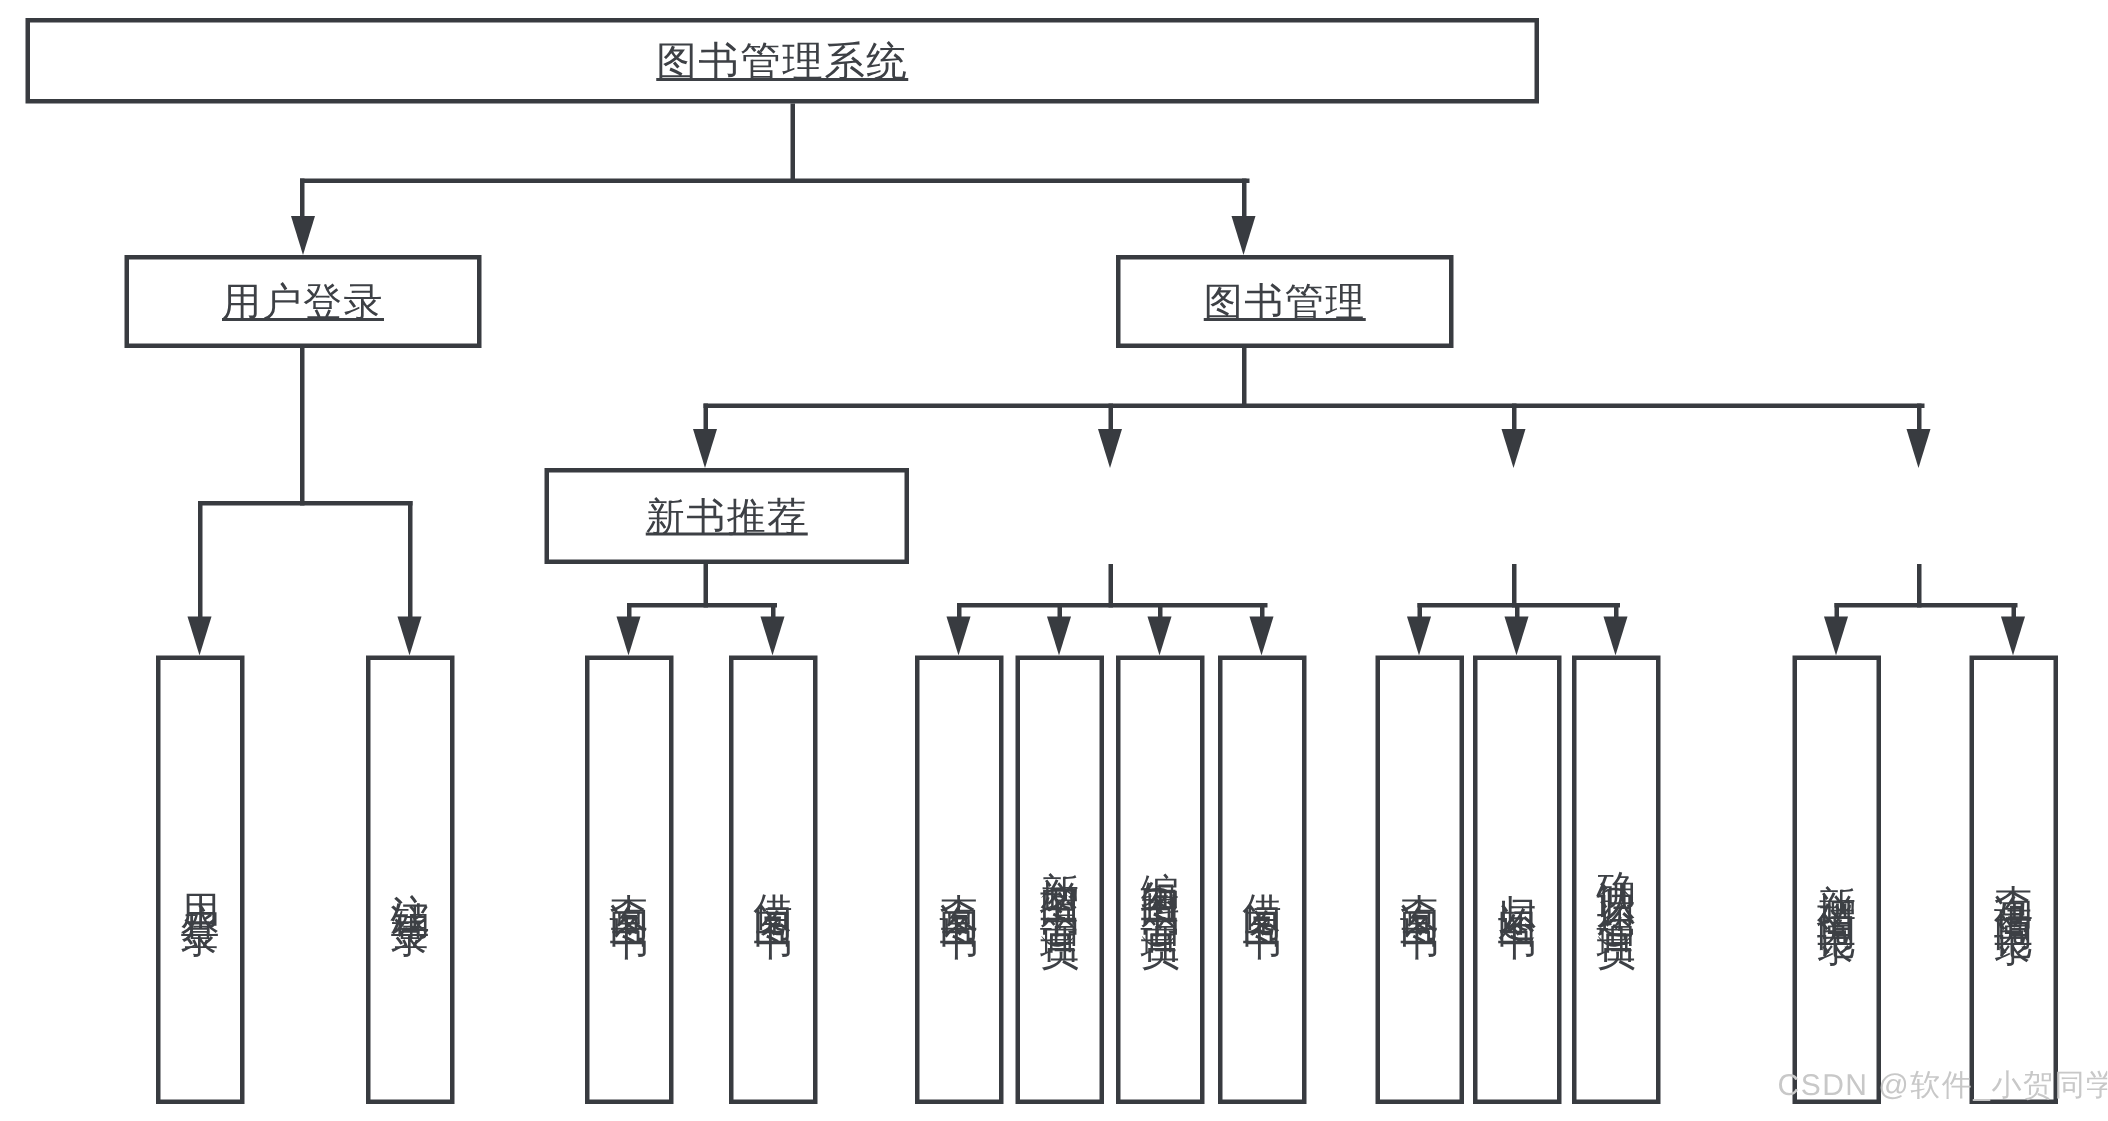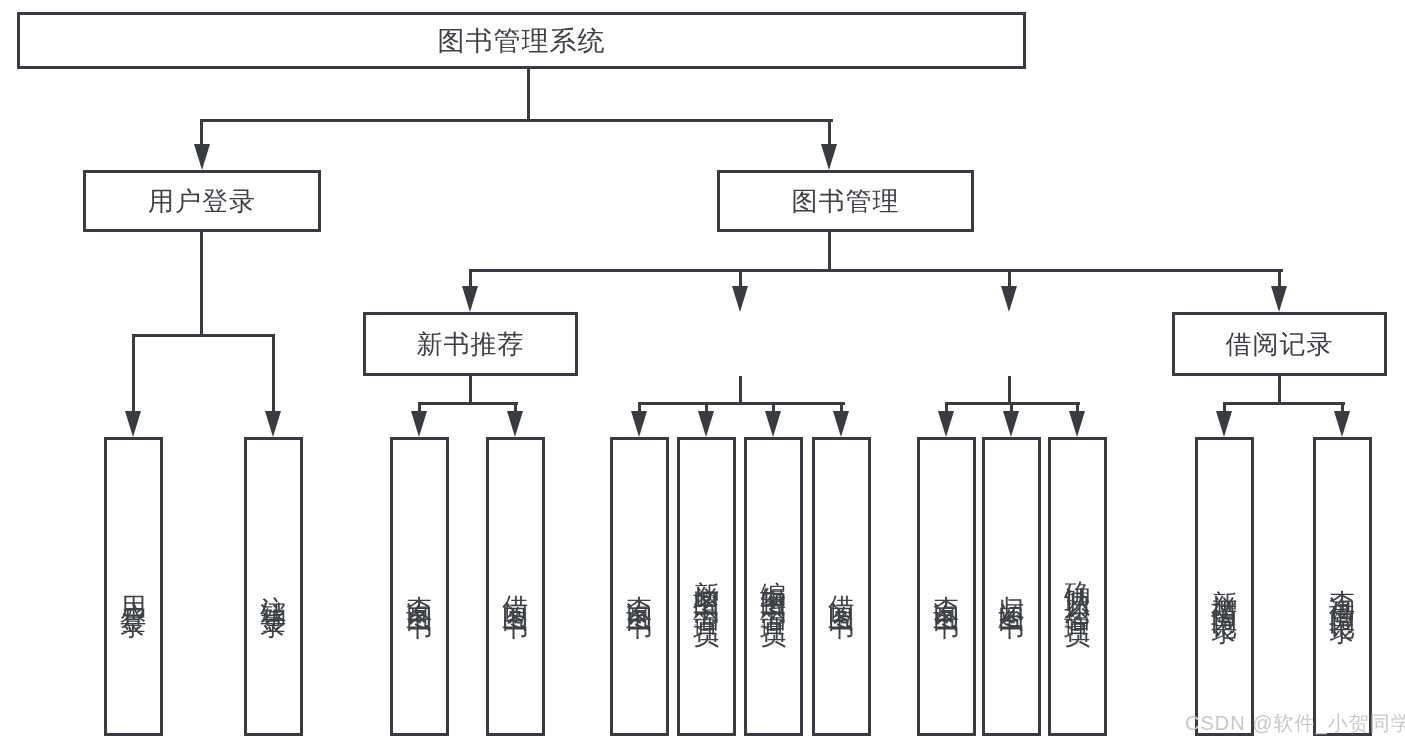--- a/index.html
+++ b/index.html
@@ -3,21 +3,21 @@
 <meta charset="utf-8">
 <style>
   html,body{margin:0;padding:0;background:#ffffff;}
   #canvas{
     position:relative;width:1405px;height:747px;background:#ffffff;overflow:hidden;
     font-family:"Liberation Sans","DejaVu Sans",sans-serif;
   }
   .box{
     position:absolute;box-sizing:border-box;background:#ffffff;
     border:3px solid #383b40;display:flex;align-items:center;justify-content:center;
-    font-size:26px;letter-spacing:1px;color:#3d4045;white-space:nowrap;
+    font-size:26px;letter-spacing:1px;color:#3d4045;white-space:nowrap;text-decoration:underline;
   }
   .box.root{font-size:27px;}
   .vbox{
     position:absolute;box-sizing:border-box;background:#ffffff;
     border:3px solid #383b40;display:flex;align-items:center;justify-content:center;
   }
   .vtext{
     writing-mode:vertical-rl;text-orientation:mixed;white-space:nowrap;
     font-size:26px;letter-spacing:6px;line-height:1.1;color:#3d4045;
   }
@@ -44,40 +44,37 @@
   <div class="ln" style="left:527px;top:69px;width:3px;height:52px"></div>
   <div class="ln" style="left:200px;top:119px;width:633px;height:3px"></div>
   <div class="ln" style="left:200px;top:119px;width:3px;height:30px"></div>
   <div class="ln" style="left:828px;top:119px;width:3px;height:30px"></div>
   <div class="ar" style="left:194px;top:144px"></div>
   <div class="ar" style="left:821px;top:144px"></div>
 
   <div class="box" style="left:83px;top:170px;width:238px;height:62px">
     <span>用户登录</span>
   </div>
-  <div class="box" style="left:717px;top:170px;width:257px;height:62px">
+  <div class="box" style="left:744px;top:170px;width:225px;height:62px">
     <span>图书管理</span>
   </div>
 
   <div class="ln" style="left:828px;top:232px;width:3px;height:40px"></div>
   <div class="ln" style="left:469px;top:269px;width:814px;height:3px"></div>
   <div class="ln" style="left:469px;top:269px;width:3px;height:20px"></div>
   <div class="ln" style="left:739px;top:269px;width:3px;height:20px"></div>
   <div class="ln" style="left:1008px;top:269px;width:3px;height:20px"></div>
   <div class="ln" style="left:1278px;top:269px;width:3px;height:20px"></div>
   <div class="ar" style="left:462px;top:286px"></div>
   <div class="ar" style="left:732px;top:286px"></div>
   <div class="ar" style="left:1001px;top:286px"></div>
   <div class="ar" style="left:1271px;top:286px"></div>
 
-  <div class="box" style="left:363px;top:312px;width:215px;height:64px">
+  <div class="box" style="left:363px;top:312px;width:243px;height:64px">
     <span>新书推荐</span>
-  </div>
-  <div class="box" style="left:1172px;top:312px;width:215px;height:64px">
-    <span>借阅记录</span>
   </div>
 
   <div class="ln" style="left:200px;top:232px;width:3px;height:105px"></div>
   <div class="ln" style="left:132px;top:334px;width:143px;height:3px"></div>
   <div class="ln" style="left:132px;top:334px;width:3px;height:79px"></div>
   <div class="ln" style="left:272px;top:334px;width:3px;height:79px"></div>
   <div class="ar" style="left:125px;top:411px"></div>
   <div class="ar" style="left:265px;top:411px"></div>
 
   <div class="ln" style="left:469px;top:376px;width:3px;height:29px"></div>

